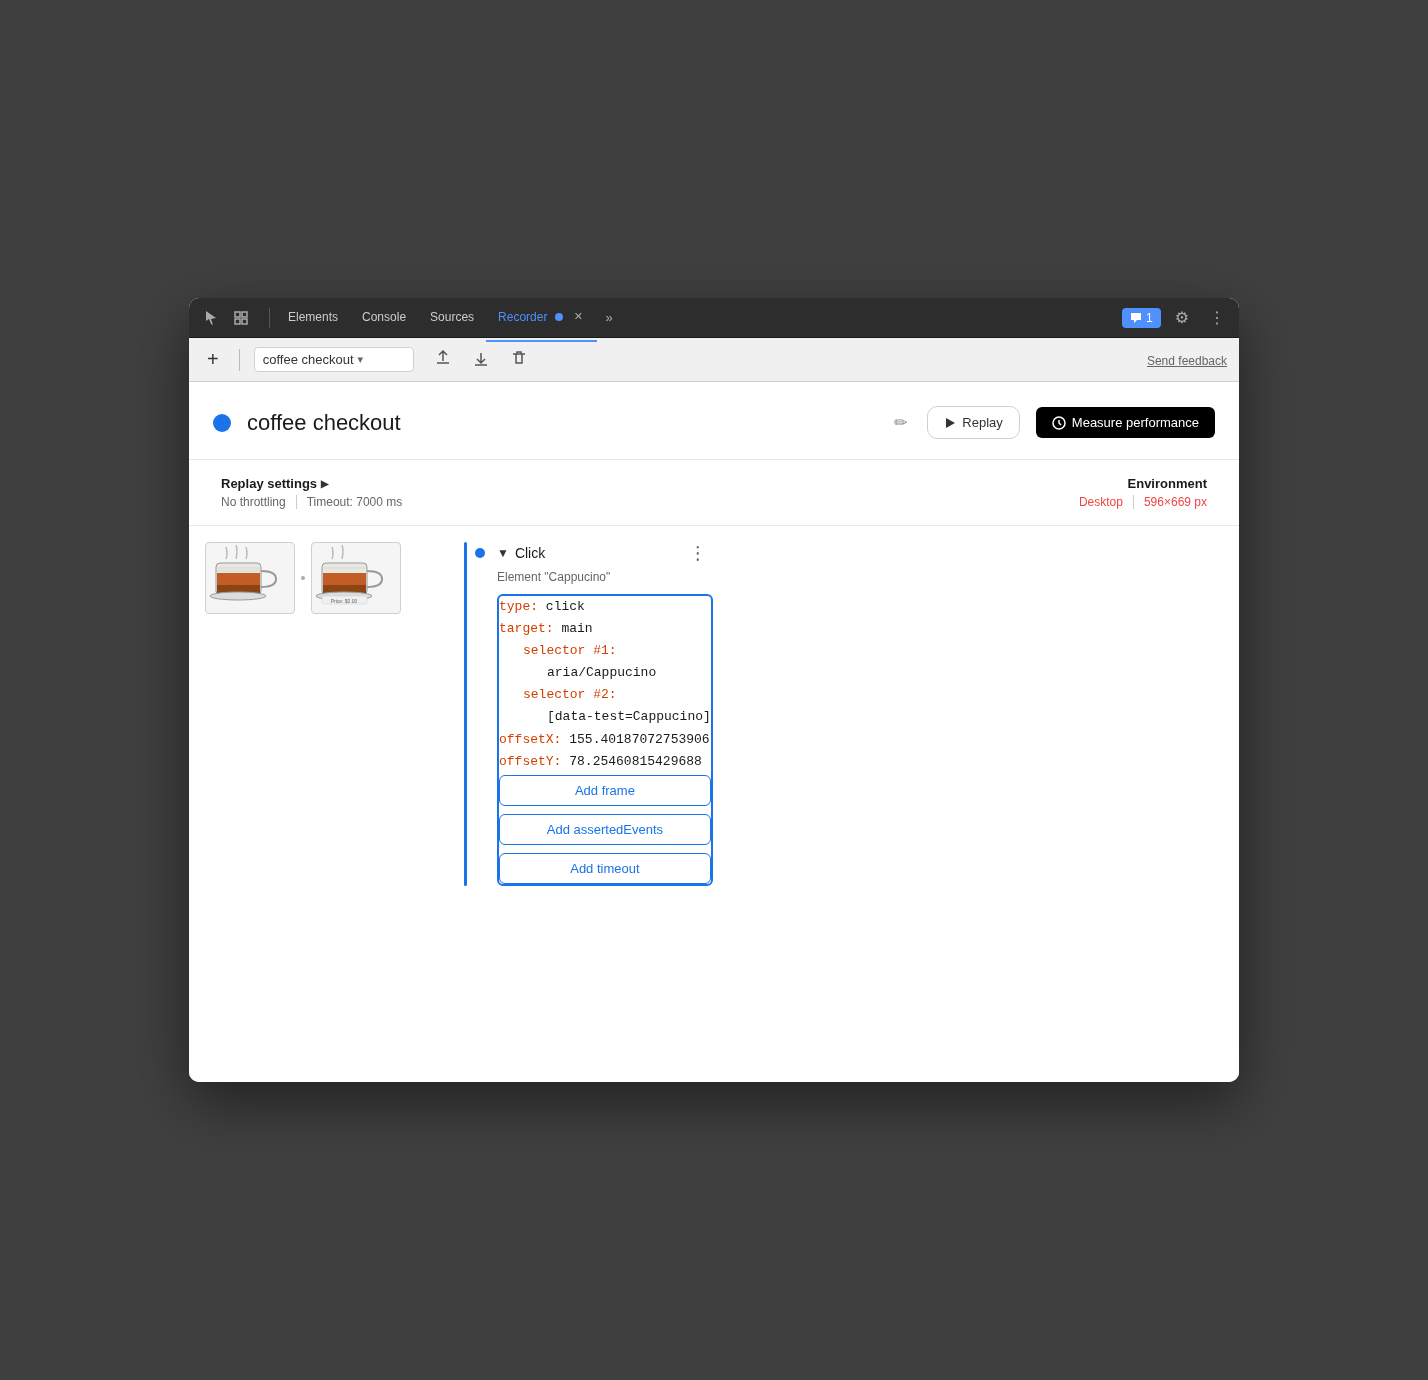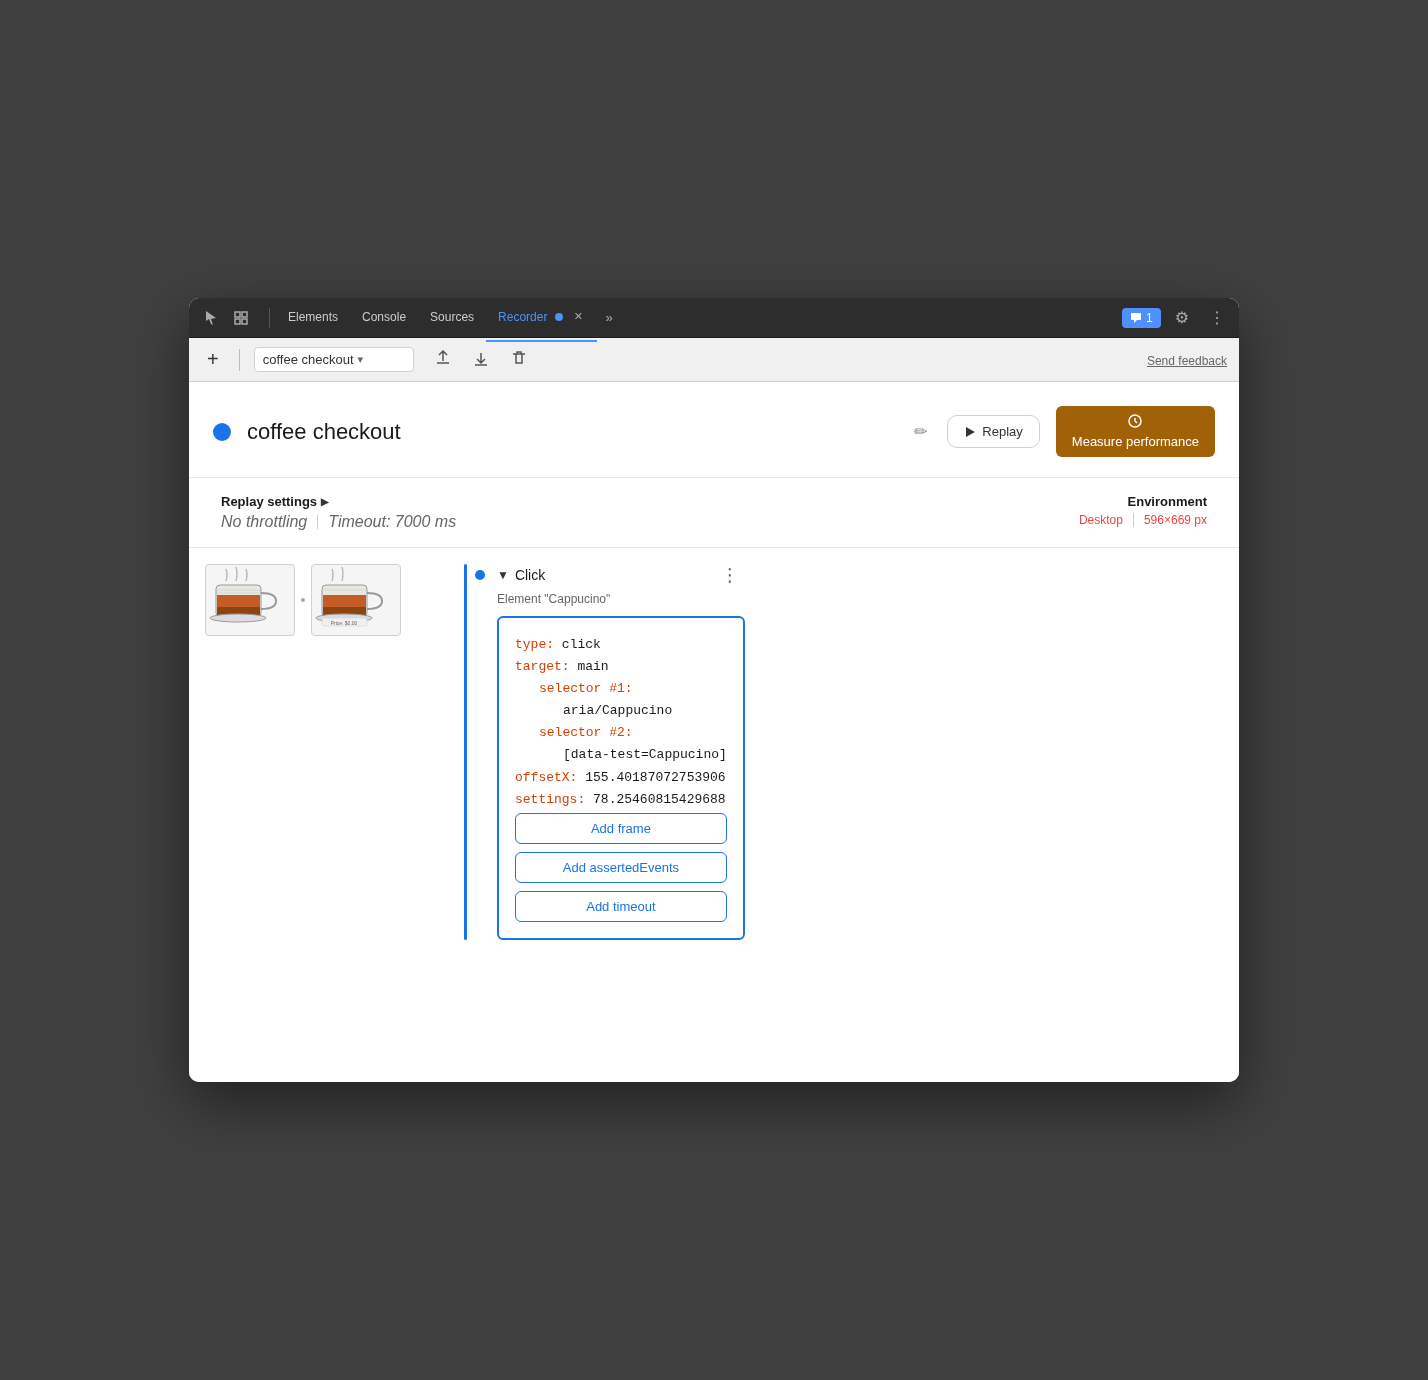--- a/index.html
+++ b/index.html
@@ -274,28 +274,27 @@
       padding: 8px 16px;
       font-size: 13px;
       color: #333;
       cursor: pointer;
     }
 
     .measure-btn {
       display: flex;
       align-items: center;
       gap: 6px;
-      background: #a16207;
+      background: #000000;
       border: none;
       border-radius: 6px;
       padding: 8px 16px;
       font-size: 13px;
       color: white;
       cursor: pointer;
-      flex-direction: column;
     }
 
     
     .settings-row {
       display: flex;
       align-items: flex-start;
       padding: 16px 32px;
       border-bottom: 1px solid #e8e8e8;
     }
 
@@ -316,26 +315,25 @@
       align-items: center;
       gap: 4px;
     }
 
     .settings-label .expand-icon {
       font-size: 10px;
       color: #333;
     }
 
     .settings-values {
-      font-size: 16px;
+      font-size: 12px;
       color: #666;
       display: flex;
       align-items: center;
       gap: 0;
-      font-style: italic;
     }
 
     .settings-divider {
       width: 1px;
       height: 14px;
       background: #ccc;
       margin: 0 10px;
       display: inline-block;
     }
 
@@ -457,21 +455,20 @@
       color: #555;
       cursor: pointer;
       padding: 2px 6px;
       line-height: 1;
     }
 
     
     .code-box {
       border: 2px solid #1a73e8;
       border-radius: 6px;
-      padding: 16px;
       background: white;
       font-family: 'Courier New', Courier, monospace;
       font-size: 13px;
       line-height: 1.7;
     }
 
     .code-line {
       display: flex;
       align-items: baseline;
     }
@@ -746,21 +743,21 @@
                 </div>
                 <div class="code-line code-indent2">
                   <span class="code-value">[data-test=Cappucino]</span>
                 </div>
                 <div class="code-line">
                   <span class="code-key">offsetX:</span>
                   &nbsp;
                   <span class="code-value">155.40187072753906</span>
                 </div>
                 <div class="code-line">
-                  <span class="code-key">settings:</span>
+                  <span class="code-key">offsetY:</span>
                   &nbsp;
                   <span class="code-value">78.25460815429688</span>
                 </div>
 
                 <div class="action-btns">
                   <button class="action-btn">Add frame</button>
                   <button class="action-btn">Add assertedEvents</button>
                   <button class="action-btn">Add timeout</button>
                 </div>
               </div>

